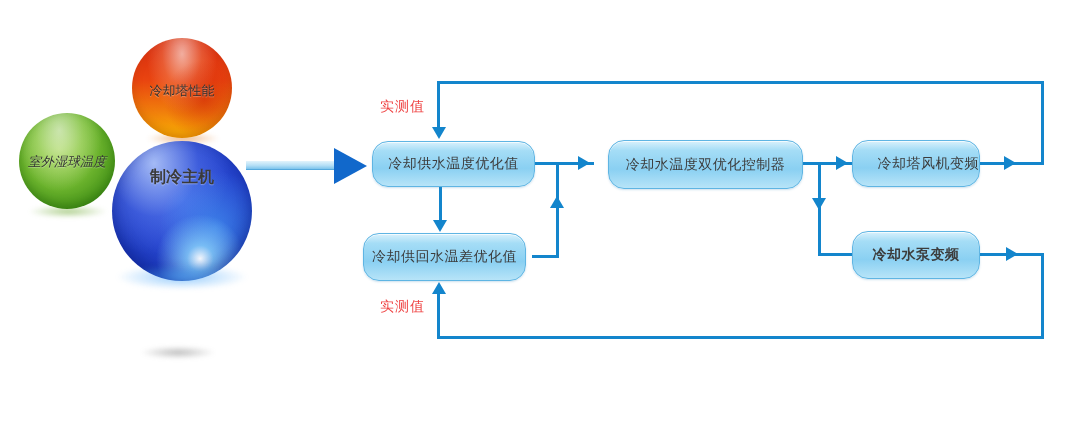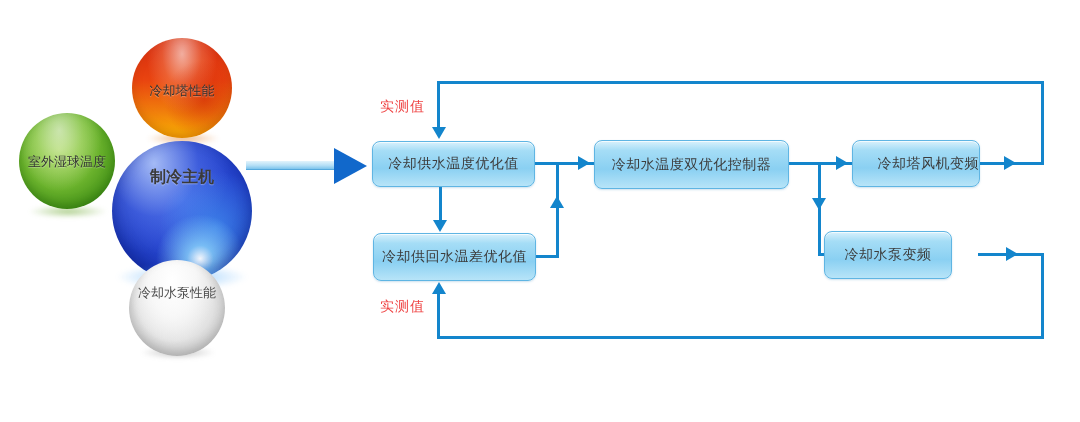--- a/index.html
+++ b/index.html
@@ -14,21 +14,21 @@
   
   .ah{position:absolute;width:0;height:0;}
   .ah.right{border-top:7px solid transparent;border-bottom:7px solid transparent;border-left:12px solid #1385cc;}
   .ah.down {border-left:7px solid transparent;border-right:7px solid transparent;border-top:12px solid #1385cc;}
   .ah.up   {border-left:7px solid transparent;border-right:7px solid transparent;border-bottom:12px solid #1385cc;}
 
   
   .fbox{
     position:absolute;
     border:1px solid #5fb5e3;
-    border-radius:8px;
+    border-radius:16px;
     background:linear-gradient(180deg,#d9f1fc 0%,#a5ddf6 20%,#8ad0f2 60%,#b7e4f8 100%);
     box-shadow:0 1px 2px rgba(60,140,190,.25), inset 0 1px 0 rgba(255,255,255,.7);
     display:flex;align-items:center;justify-content:center;
     color:#3c3c3c;font-size:14px;letter-spacing:.5px;
   }
 
   .mlabel{position:absolute;color:#ef4444;font-size:14px;letter-spacing:1px;}
 
   
   .big-shaft{position:absolute;left:246px;top:133px;width:89px;height:8px;
@@ -46,21 +46,21 @@
     background:
       radial-gradient(circle at 72% 62%, rgba(205,30,8,.55) 0%, rgba(205,30,8,0) 42%),
       radial-gradient(ellipse at 50% 16%, rgba(255,255,255,.6) 0%, rgba(255,190,150,.25) 28%, rgba(255,255,255,0) 50%),
       linear-gradient(180deg,#d92e10 6%,#e94410 42%,#f07b0c 72%,#f8a805 94%);
     box-shadow:inset 0 -4px 10px rgba(160,60,0,.35);}
   .sp-red .slabel{top:44px;font-size:13px;}
   .sp-green{left:19px;top:85px;width:96px;height:96px;
     background:
       radial-gradient(ellipse at 42% 18%, rgba(255,255,255,.55) 0%, rgba(215,245,165,.3) 30%, rgba(255,255,255,0) 55%),
       radial-gradient(circle at 42% 38%, #a9d566 0%, #6ab22c 48%, #3d8c14 82%, #2d7810 100%);
-    box-shadow:inset 0 -4px 10px rgba(25,85,5,.35);}
+    box-shadow:inset 0 -4px 10px rgba(25,85,5,.35);font-style:italic;}
   .sp-green .slabel{top:40px;font-size:13px;}
   .sp-blue{left:112px;top:113px;width:140px;height:140px;
     background:
       radial-gradient(circle at 63% 84%, rgba(255,255,255,.95) 0%, rgba(150,225,255,.7) 9%, rgba(80,165,255,0) 30%),
       radial-gradient(circle at 74% 62%, rgba(75,170,250,.55) 0%, rgba(75,170,250,0) 42%),
       radial-gradient(ellipse at 30% 16%, rgba(195,215,255,.8) 0%, rgba(120,150,250,.25) 32%, rgba(255,255,255,0) 55%),
       radial-gradient(circle at 50% 42%, #3a5fe0 0%, #2746cf 45%, #1733b2 78%, #0f2a9e 100%);
     box-shadow:inset 0 -6px 14px rgba(5,20,110,.35);}
   .sp-blue .slabel{top:26px;font-size:16px;font-weight:bold;color:#3a3a3a;}
   .sp-gray{left:129px;top:232px;width:96px;height:96px;
@@ -110,23 +110,20 @@
   <div class="sphere sp-green">
     <span class="slabel">室外湿球温度</span>
   </div>
 
   <div class="sphere sp-blue">
     <span class="slabel">制冷主机</span>
   </div>
 
   <div class="shadow sh-blueglow"></div>
   <div class="shadow sh-gray"></div>
-  <div class="sphere sp-gray">
-    <span class="slabel">冷却水泵性能</span>
-  </div>
 
   <div class="big-shaft"></div>
   <div class="big-head"></div>
 
   <div class="hl" style="left:437px;top:53px;width:607px;"></div>
   <div class="vl" style="left:1041px;top:53px;height:84px;"></div>
   <div class="vl" style="left:437px;top:53px;height:47px;"></div>
   <div class="ah down" style="left:432px;top:99px;"></div>
   <div class="mlabel" style="left:380px;top:70px;">实测值</div>
 
@@ -155,28 +152,28 @@
 
   <div class="hl" style="left:978px;top:134px;width:66px;"></div>
   <div class="ah right" style="left:1004px;top:128px;"></div>
 
   <div class="hl" style="left:978px;top:225px;width:66px;"></div>
   <div class="ah right" style="left:1006px;top:219px;"></div>
 
   <div class="fbox" style="left:372px;top:113px;width:161px;height:44px;">
     <span>冷却供水温度优化值</span>
   </div>
-  <div class="fbox" style="left:373px;top:205px;width:161px;height:46px;">
+  <div class="fbox" style="left:363px;top:205px;width:161px;height:46px;">
     <span>冷却供回水温差优化值</span>
   </div>
-  <div class="fbox" style="left:594px;top:112px;width:193px;height:47px;justify-content:center;">
+  <div class="fbox" style="left:608px;top:112px;width:193px;height:47px;justify-content:center;">
     <span>冷却水温度双优化控制器</span>
   </div>
   <div class="fbox" style="left:852px;top:112px;width:126px;height:45px;justify-content:flex-end;">
     <span>冷却塔风机变频</span>
   </div>
-  <div class="fbox" style="left:824px;top:203px;width:126px;height:46px;">
+  <div class="fbox" style="left:852px;top:203px;width:126px;height:46px;font-weight:bold;">
     <span>冷却水泵变频</span>
   </div>
 
   <div class="pill-reflect"></div>
 
 </div>
 
 </body></html>

